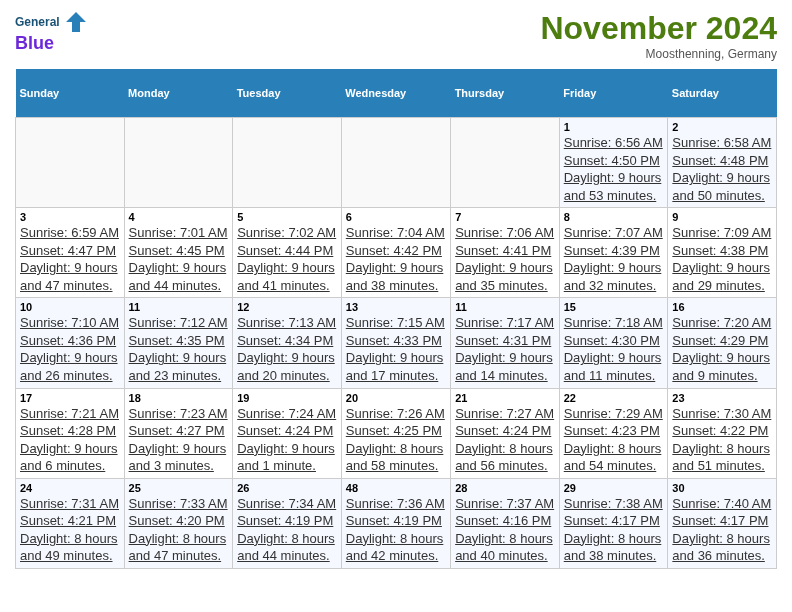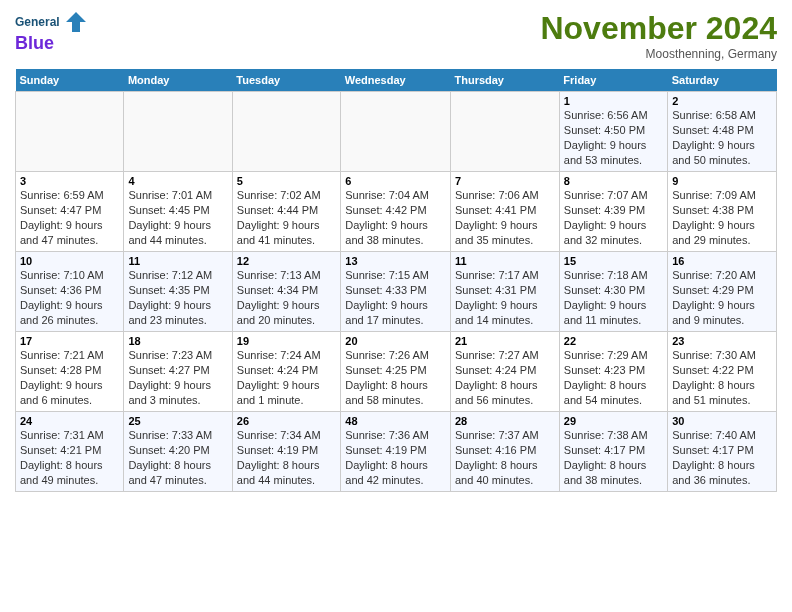--- a/index.html
+++ b/index.html
@@ -37,21 +37,21 @@
       color: #555;
     }
     .calendar {
       width: 100%;
       border-collapse: collapse;
       font-size: 10px;
     }
     .calendar th {
       background: #2980b9;
       color: #fff;
-      padding: 5px 4px;
+      padding: 18px 4px;
       text-align: left;
       font-size: 11px;
       font-weight: bold;
     }
     .calendar td {
       border: 1px solid #ccc;
       vertical-align: top;
       padding: 3px 4px;
       width: 113px;
       height: 80px;
@@ -63,23 +63,24 @@
     .calendar tr:nth-child(even) td {
       background: #fff;
     }
     .day-num {
       font-weight: bold;
       font-size: 11px;
       display: block;
       margin-bottom: 1px;
     }
     .day-info {
-      font-size: 11px;
+      font-size: 13px;
       color: #333;
       line-height: 1.35;
+      text-decoration: underline;
     }
     .empty-cell {
       background: #f9f9f9 !important;
     }
   </style>
 </head>
 <body>
 
 <div class="container">
   <div class="header">

